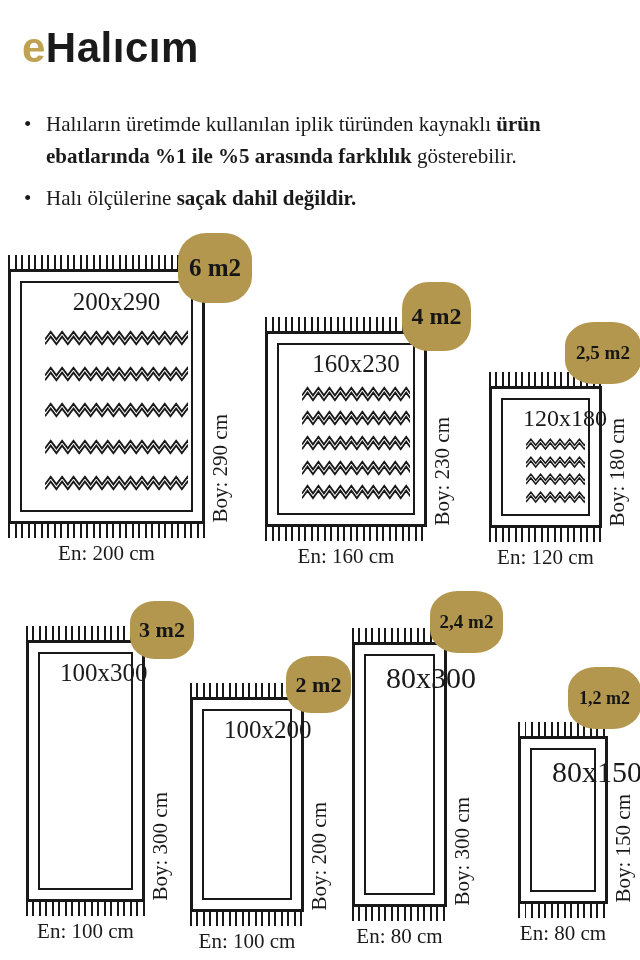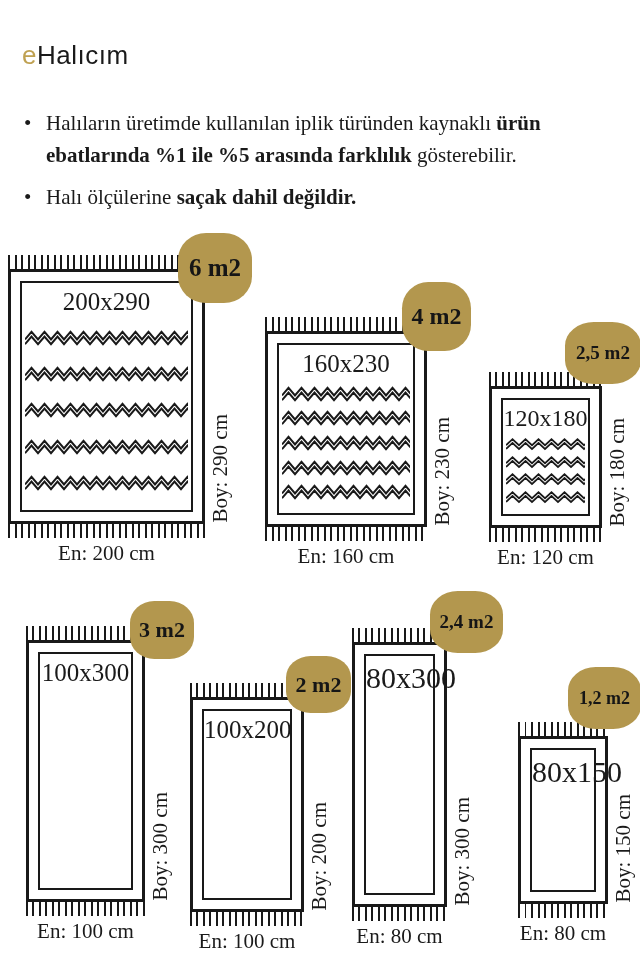--- a/index.html
+++ b/index.html
@@ -7,21 +7,21 @@
   body {
     background:#ffffff;
     color:#1a1a1a;
     font-family:"Liberation Serif", serif;
     position:relative;
   }
 
   
   .header { display:flex; justify-content:space-between; align-items:flex-start; padding:24px 20px 0 22px; }
   .title { font-size:39px; font-weight:700; letter-spacing:-0.5px; line-height:1.1; }
-  .logo { font-family:"Liberation Sans", sans-serif; font-size:26px; font-weight:400; letter-spacing:0.5px; margin-top:16px; color:#1a1a1a; }
+  .logo { font-family:"Liberation Sans", sans-serif; font-size:42px; font-weight:700; letter-spacing:0.5px; margin-top:0px; color:#1a1a1a; }
   .logo .gold { color:#bfa152; }
 
   
   .notes { margin:37px 18px 0 20px; max-width:600px; }
   .note { position:relative; padding-left:26px; font-size:21px; line-height:1.5; margin-bottom:11px; }
   .note::before { content:"•"; position:absolute; left:4px; top:0px; font-size:21px; }
   .note b { font-weight:700; }
 
   
   .chart { position:absolute; inset:0; pointer-events:none; }
@@ -30,21 +30,21 @@
     width:var(--bw); height:14px;
     background:repeating-linear-gradient(90deg, #191919 0 2px, transparent 2px 6.5px);
   }
   .rbody {
     width:var(--bw); height:var(--bh);
     border:3px solid #191919; position:relative; background:#fff;
   }
   .inner {
     position:absolute; inset:9px;
     border:2.5px solid #191919;
-    display:flex; flex-direction:column;
+    display:flex; flex-direction:column;padding-left:20px;
   }
   .dim { text-align:center; font-size:25px; padding-top:5px; white-space:nowrap; }
   .zzs { flex:1; display:flex; flex-direction:column; justify-content:space-around; padding:4px 3px 8px 3px; }
   .zz { width:100%; height:19px; display:block; }
   .rug-3 .zz { height:15px; }
   .rug-3 .dim { font-size:24px; }
   .rug-6 .dim, .rug-7 .dim { font-size:30px; }
   .en { width:var(--bw); text-align:center; font-size:21px; margin-top:3px; white-space:nowrap; }
   .boy {
     position:absolute; right:0; bottom:44px;

